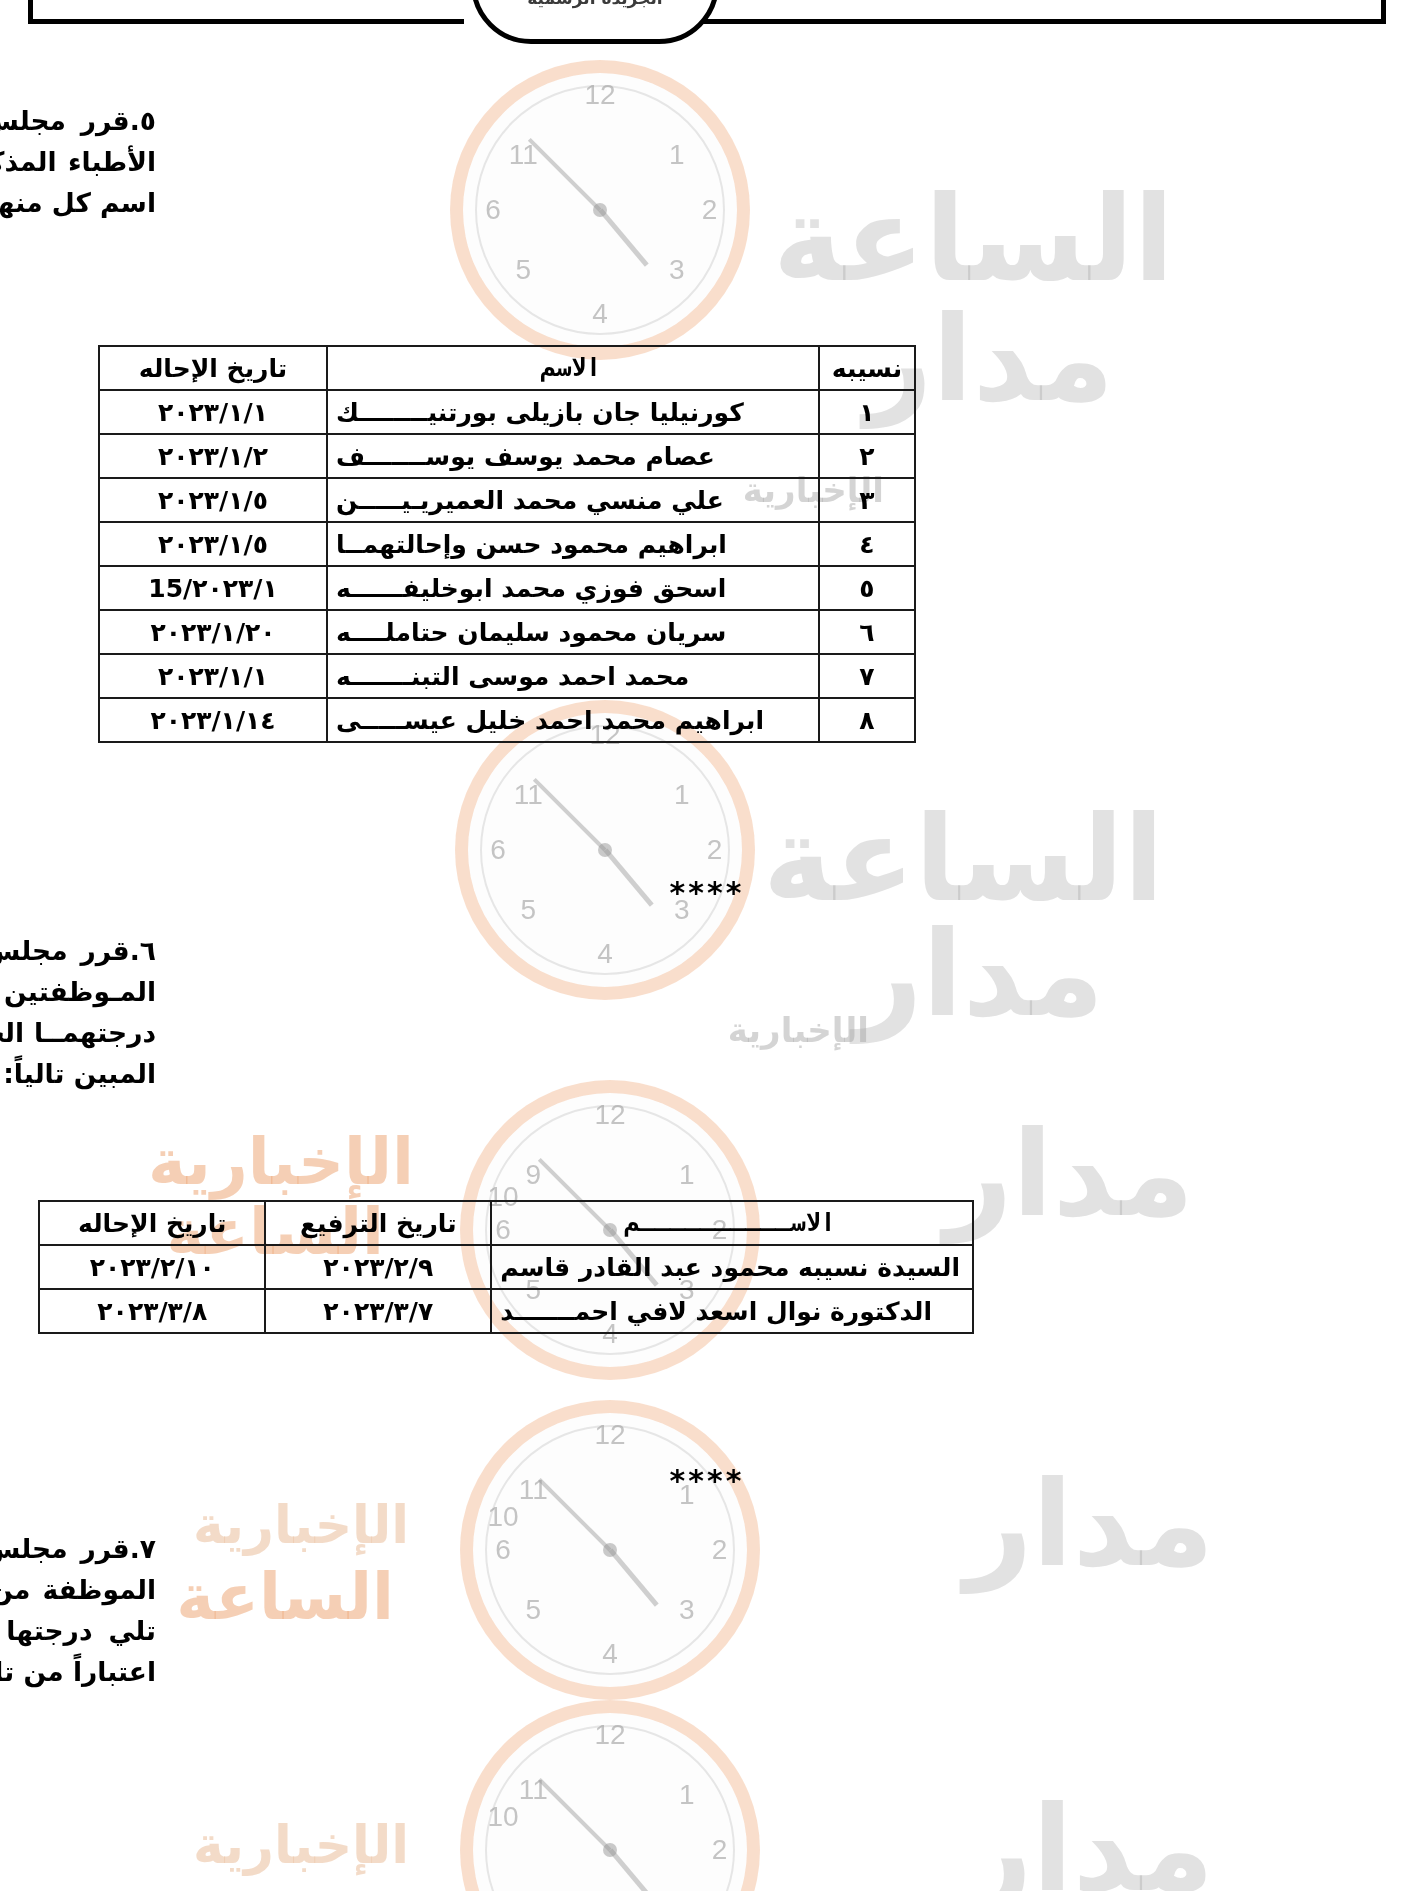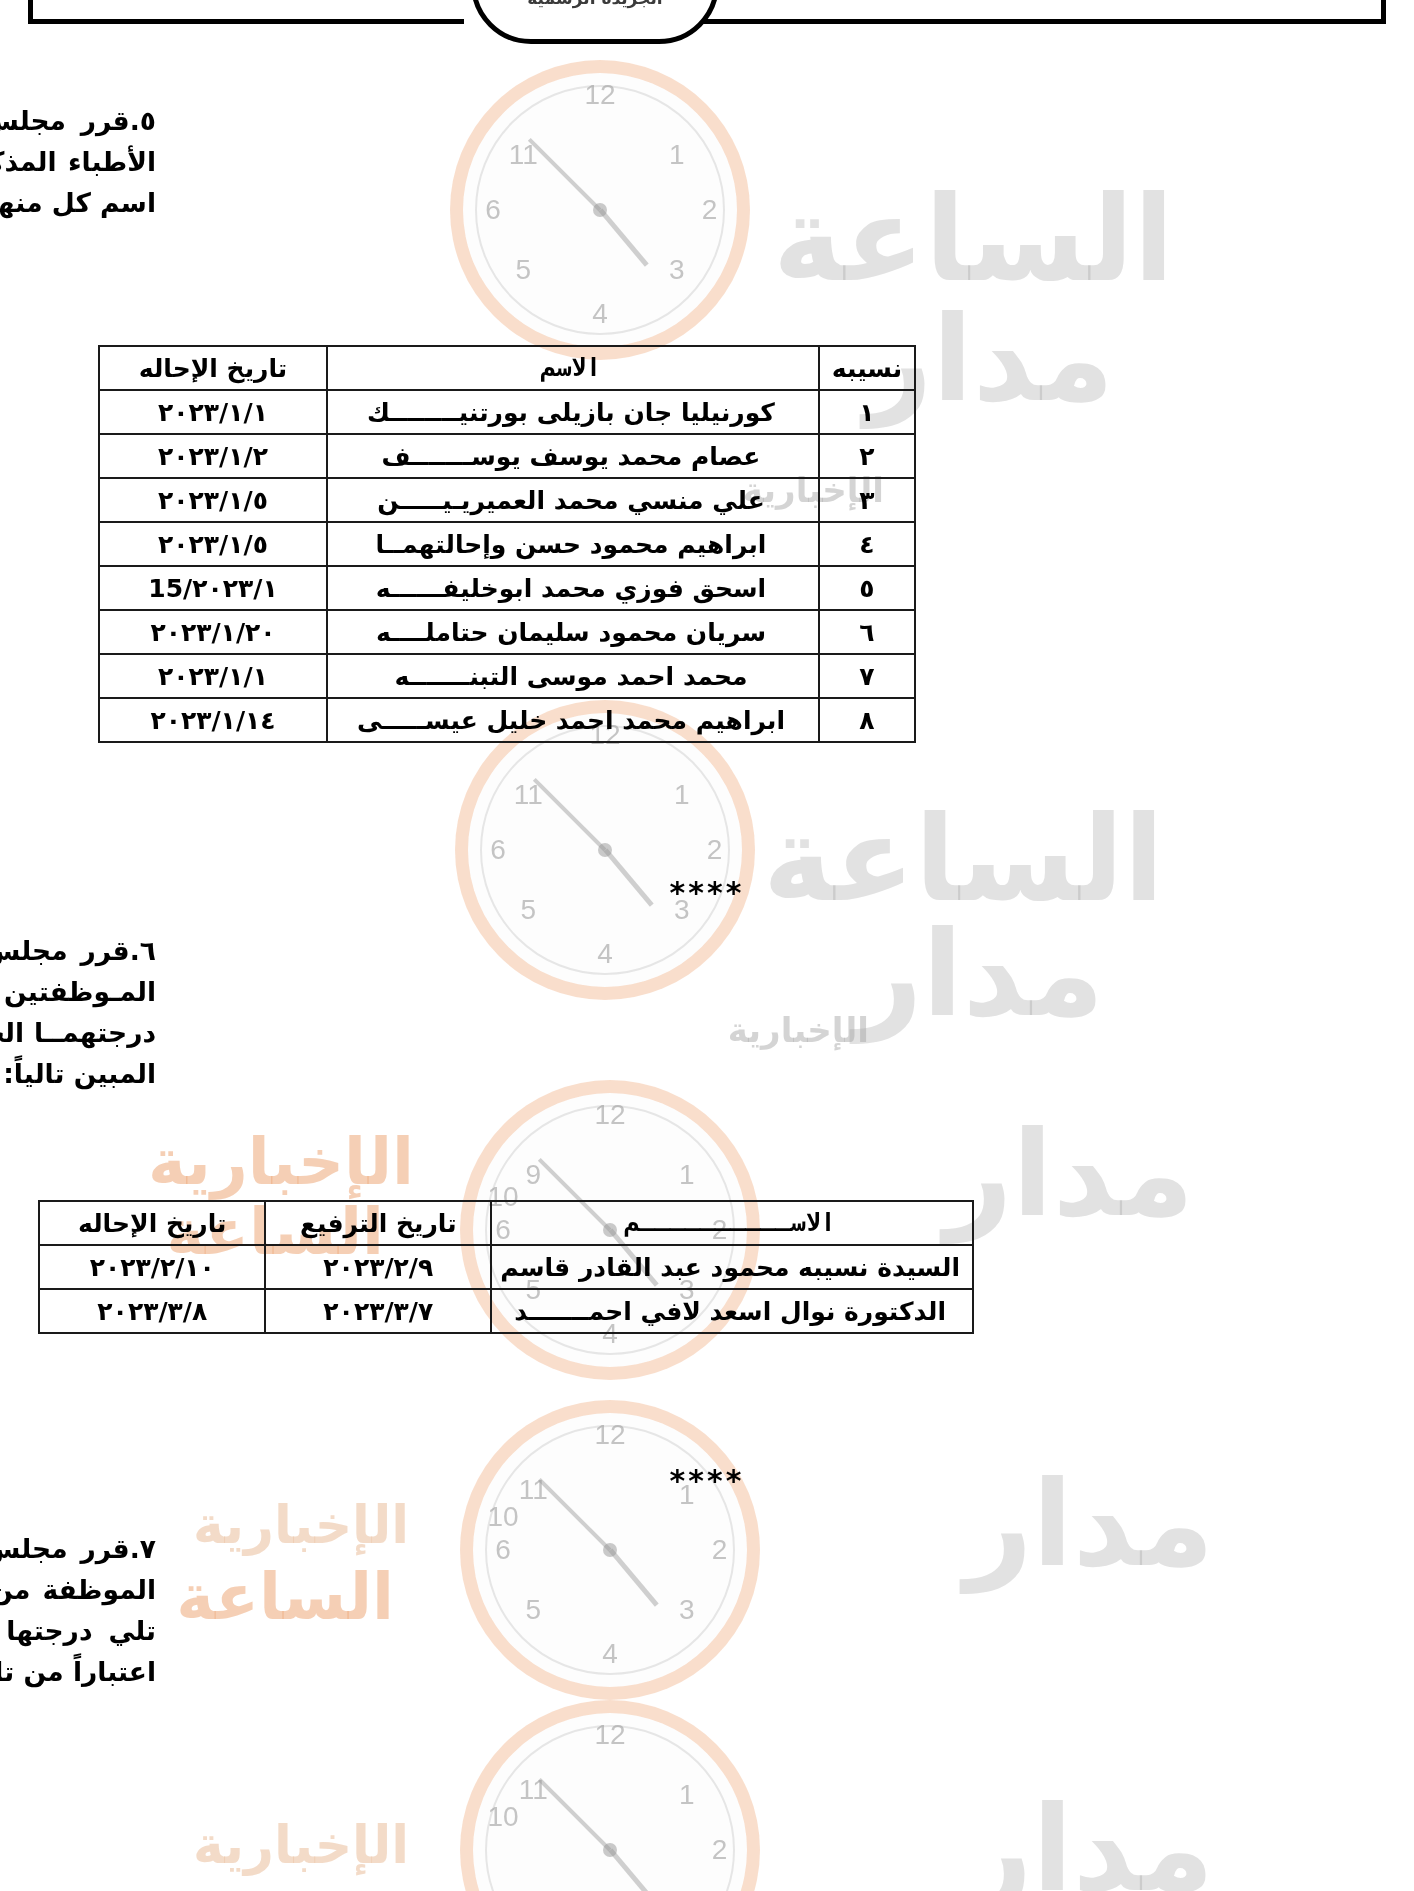--- a/index.html
+++ b/index.html
@@ -151,21 +151,21 @@
     border: 2px solid #1a1a1a;
     padding: 2px 8px;
     font-size: 25px;
     font-weight: bold;
     text-align: center;
     white-space: nowrap;
     background: transparent;
   }
   table.gz th { font-size: 25px; }
   table.gz td.name, table.gz th.name {
-    text-align: center;
+    text-align: left;
     padding-right: 12px;
   }
   table.gz th.name { text-align: center; font-family: Liberation Mono, monospace; }
   table.gz .num-col { width: 78px; }
   table.gz tr { height: 44px; }
 
   .stars {
     position: absolute;
     font-family: "DejaVu Sans", sans-serif;
     font-weight: bold;

